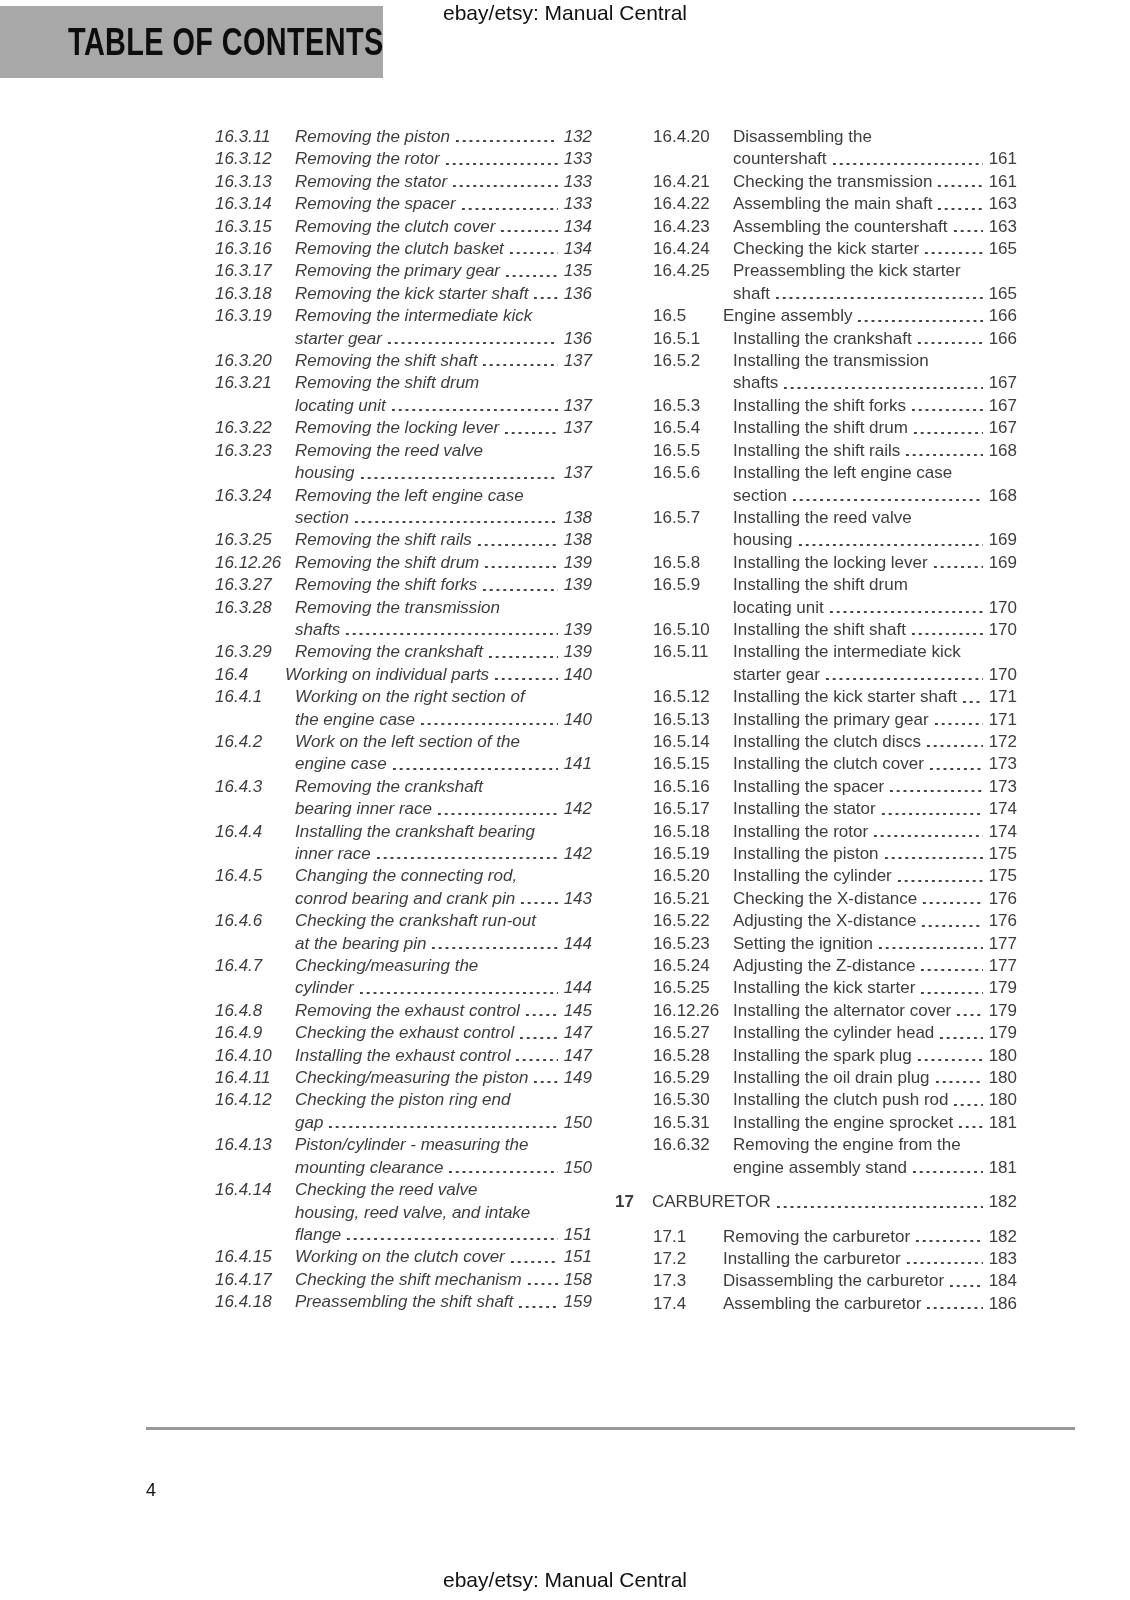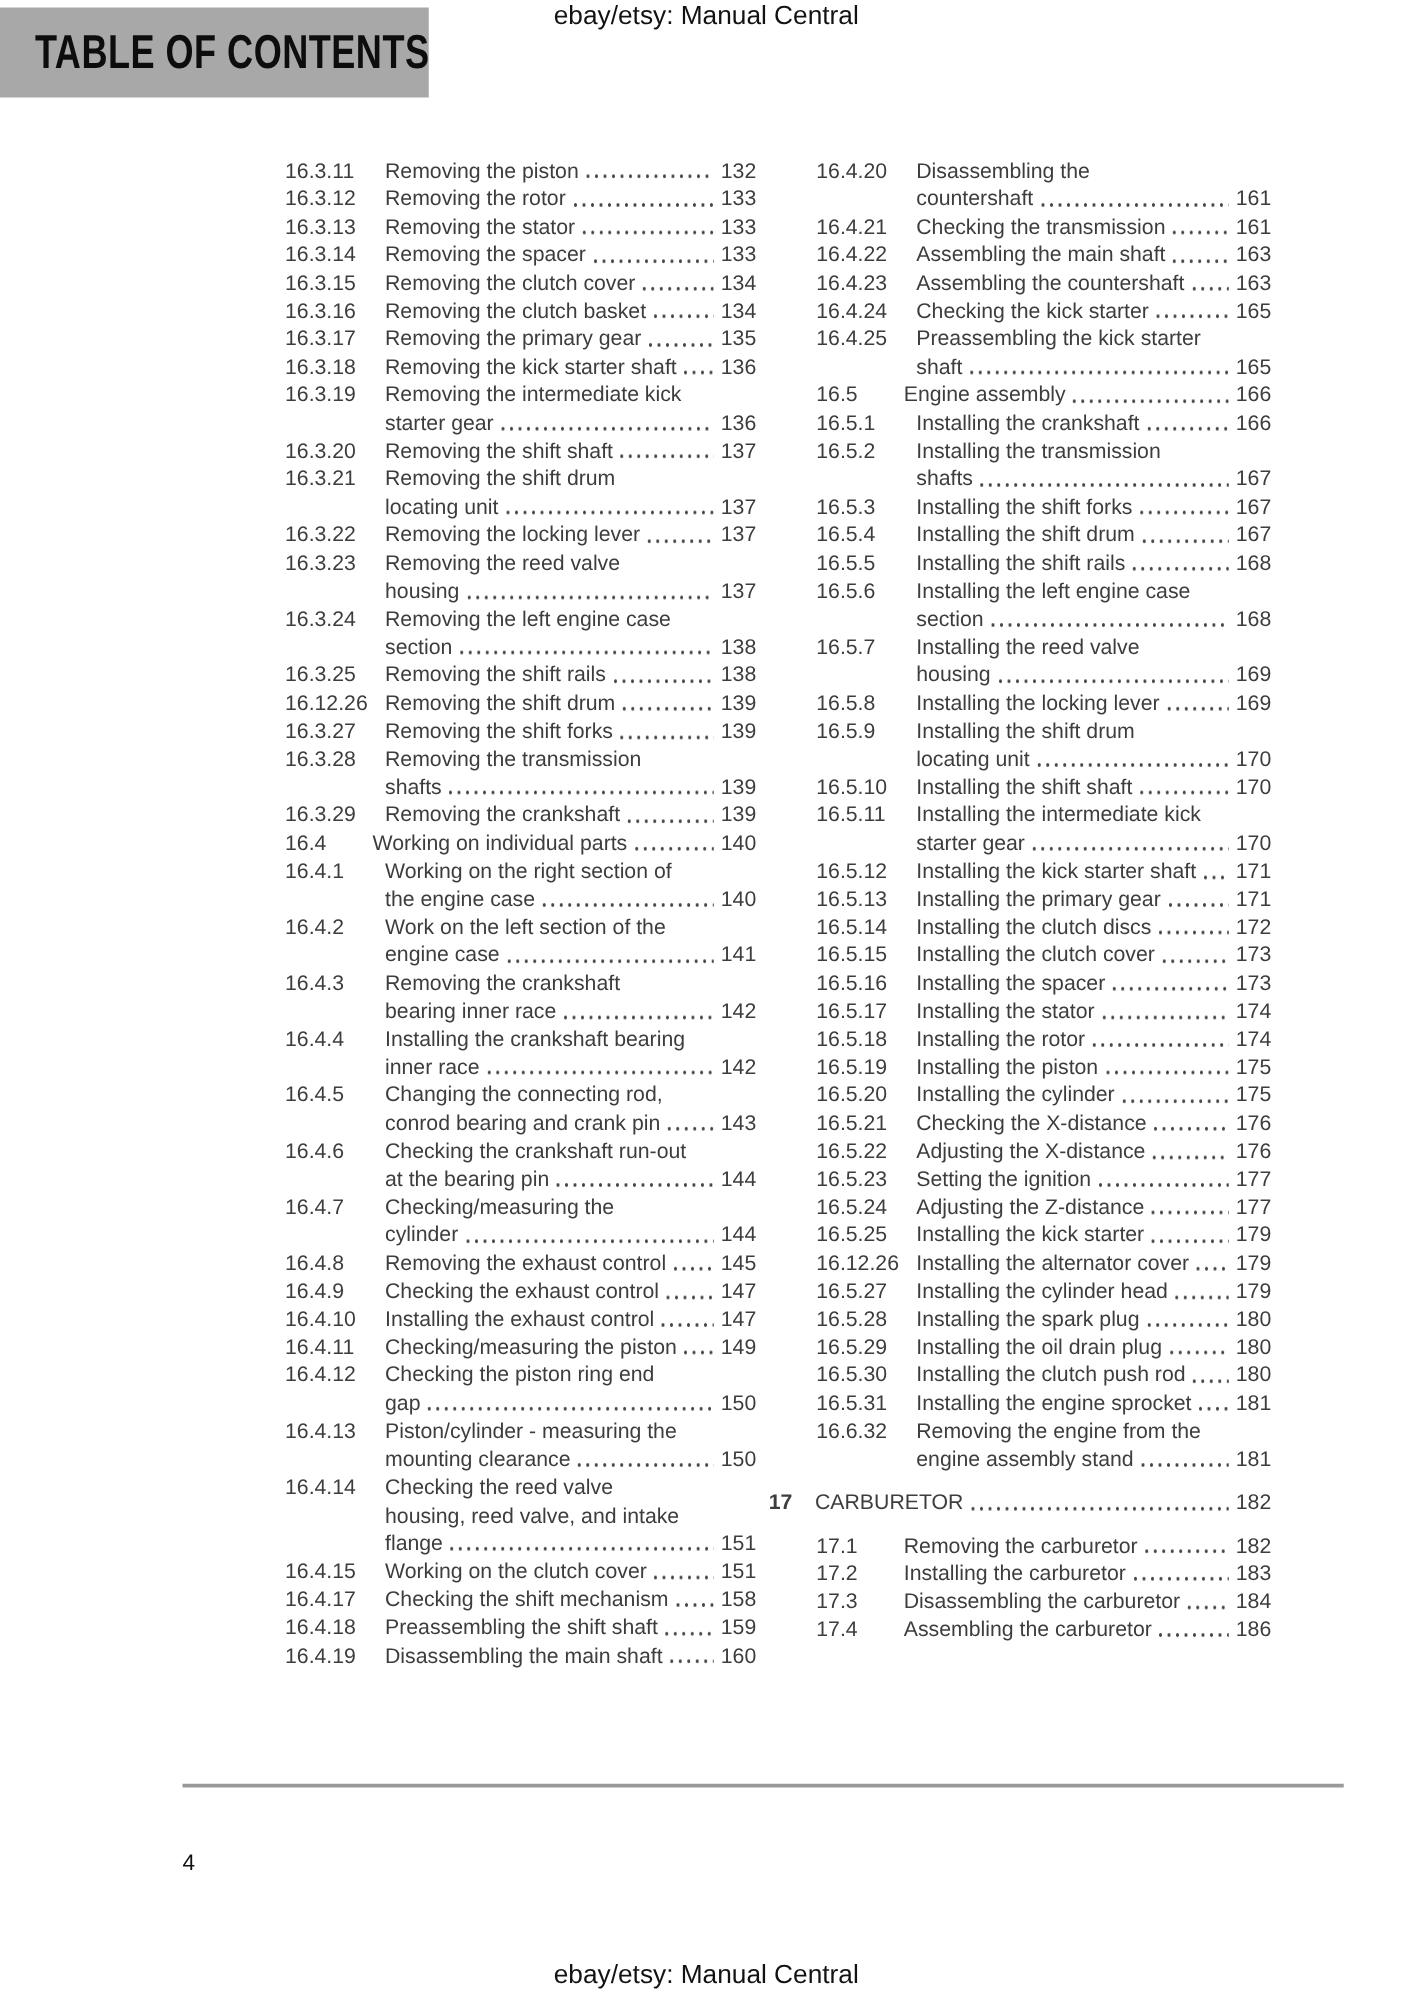--- a/index.html
+++ b/index.html
@@ -10,31 +10,32 @@
     color:#3d3d3d;
   }
   
   .top-site-label{
     position:absolute;top:1px;left:0;width:1130px;text-align:center;
     font-size:21px;color:#121212;
   }
   .toc-heading-box{
     position:absolute;left:0;top:6px;width:343px;height:72px;
     background:#a8a8a8;
+    padding-left:40px;
   }
   .toc-heading-box .ht{
     display:inline-block;
     margin-left:28px;line-height:72px;
     font-size:38px;font-weight:700;letter-spacing:0.5px;color:#0d0d0d;
     transform:scaleX(0.76);transform-origin:left center;
     white-space:nowrap;
   }
   
   .col{position:absolute;top:126px;font-size:17px;line-height:22.4px;}
-  .col-left{left:228px;width:377px;}
+  .col-left{left:215px;width:377px;font-style:italic;}
   .col-right{left:653px;width:364px;}
   .entry{display:flex;}
   .num{flex:none;}
   .lv3 .num{width:80px;}
   .lv2 .num{width:70px;}
   .lv1 .num{width:37px;font-weight:bold;}
   .lv1{margin-left:-38px;margin-top:12px;margin-bottom:12px;}
   .body{flex:1;min-width:0;}
   .line,.t{white-space:nowrap;}
   .lastline{display:flex;align-items:flex-end;}
@@ -450,30 +451,20 @@
     <div class="entry lv3">
       <span class="num">16.4.18</span>
       <div class="body">
         <div class="lastline">
           <span class="t">Preassembling the shift shaft</span>
           <span class="lead"></span>
           <span class="pg">159</span>
         </div>
       </div>
     </div>
-    <div class="entry lv3">
-      <span class="num">16.4.19</span>
-      <div class="body">
-        <div class="lastline">
-          <span class="t">Disassembling the main shaft</span>
-          <span class="lead"></span>
-          <span class="pg">160</span>
-        </div>
-      </div>
-    </div>
   </div>
 <div class="col col-right">
     <div class="entry lv3">
       <span class="num">16.4.20</span>
       <div class="body">
         <div class="line">Disassembling the</div>
         <div class="lastline">
           <span class="t">countershaft</span>
           <span class="lead"></span>
           <span class="pg">161</span>

